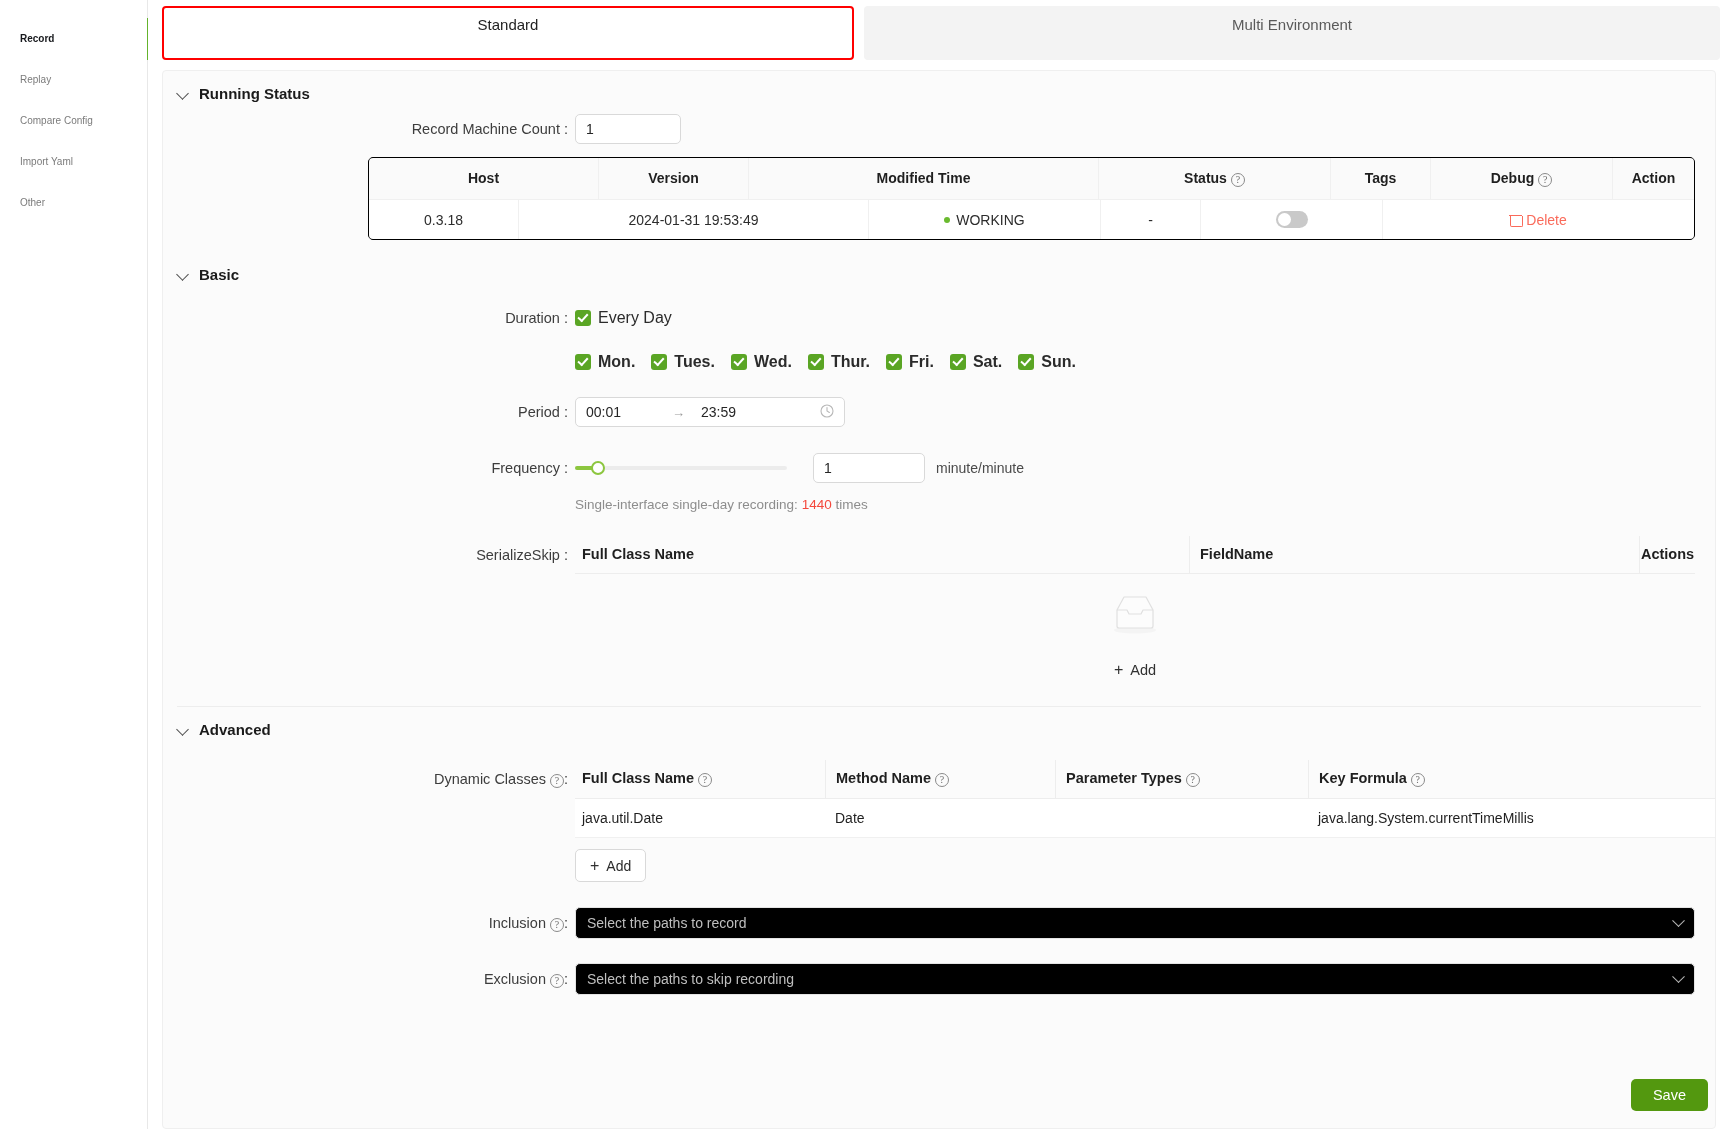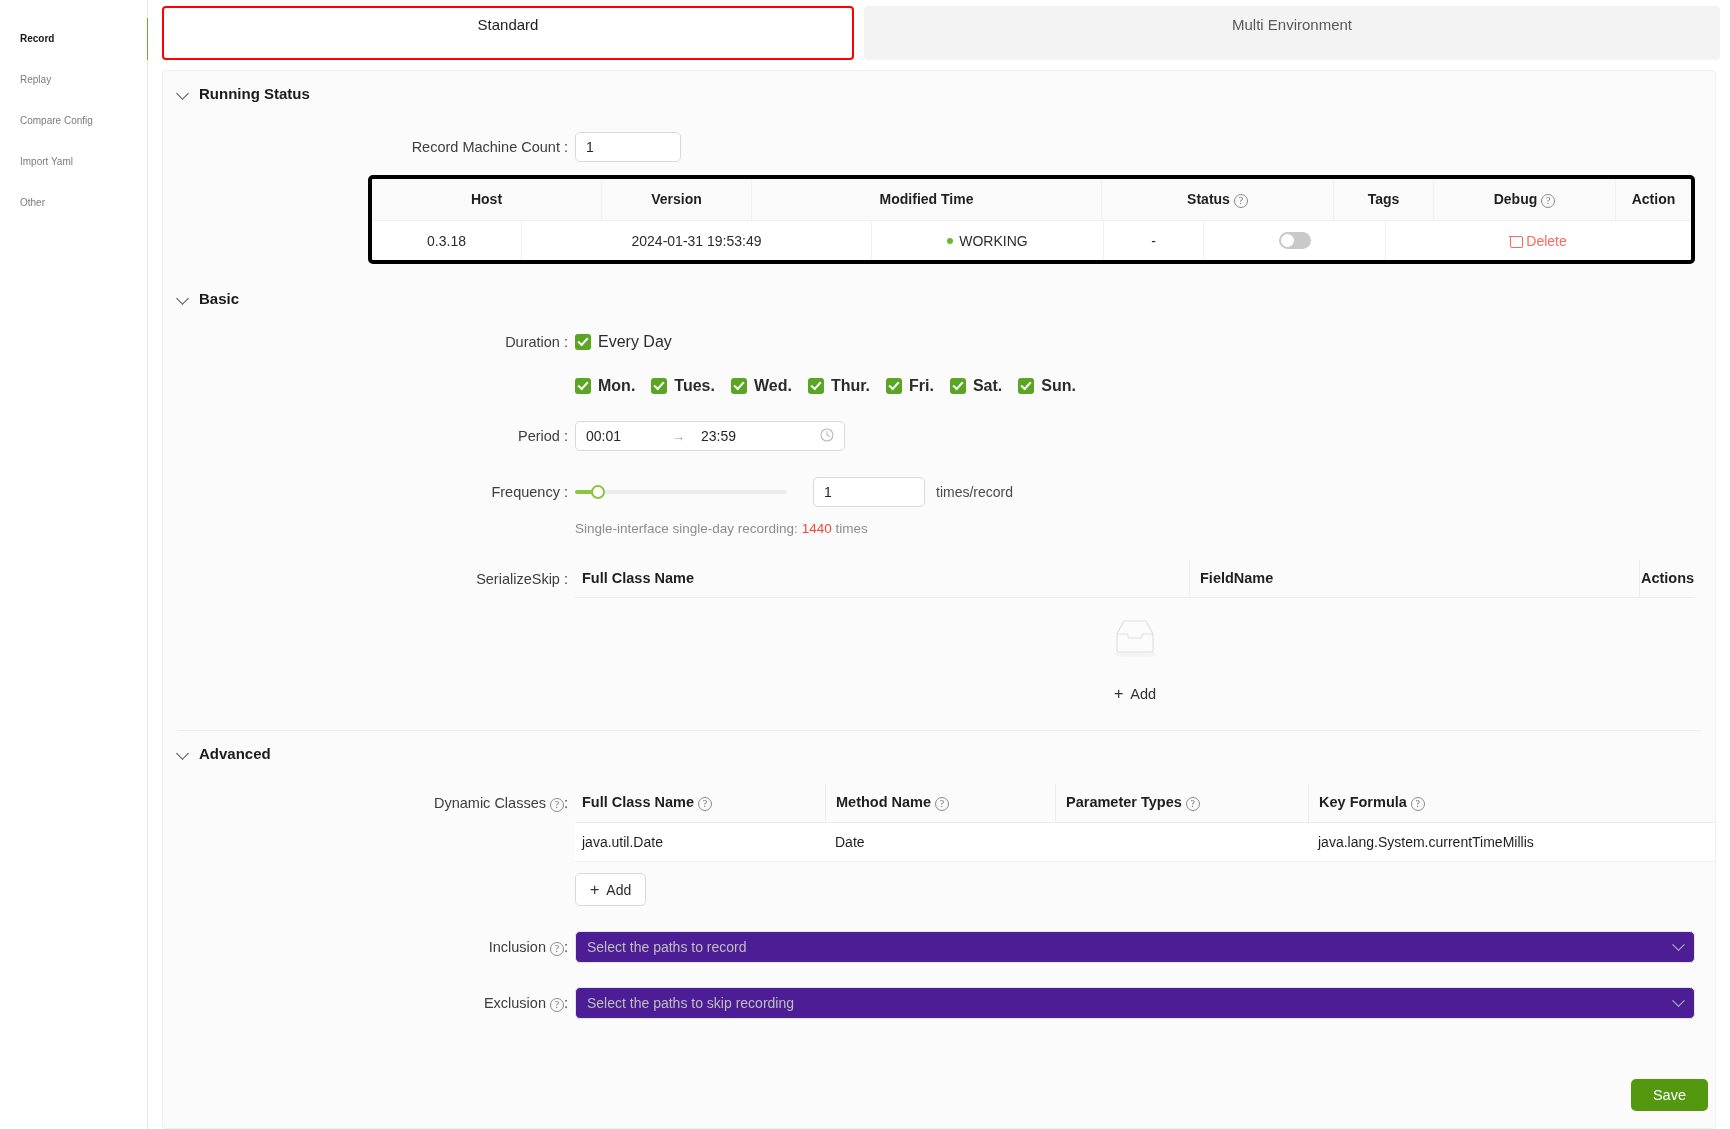--- a/index.html
+++ b/index.html
@@ -97,21 +97,21 @@
     content: "";
     position: absolute;
     left: 1px; top: 2px;
     width: 8px; height: 8px;
     border-right: 1.6px solid #4b4b4b;
     border-bottom: 1.6px solid #4b4b4b;
     transform: rotate(45deg);
   }
 
   
-  .row { display: flex; align-items: center; padding: 0 0 0 0; margin-top: 18px; }
+  .row { display: flex; align-items: center; padding: 0 0 0 0; }
   .label {
     text-align: right;
     font-size: 14.5px;
     color: #3d3d3d;
     padding-right: 7px;
     white-space: nowrap;
   }
   .label-w { width: 412px; flex: 0 0 412px; }
 
   .textbox {
@@ -119,21 +119,21 @@
     border: 1px solid #d9d9d9;
     border-radius: 5px;
     background: #fff;
     font-size: 14px;
     color: #262626;
     display: flex; align-items: center;
     padding: 0 10px;
   }
 
   
-  .tbl { border: 4px solid #000000; border-radius: 5px; background:#000000; overflow: hidden; }
+  .tbl { border: 1px solid #000000; border-radius: 5px; background:#000000; overflow: hidden; }
   .tbl-head { display: flex; background: #fafafa; }
   .tbl-head > div {
     font-size: 14px; font-weight: 700; color: #1f1f1f;
     text-align: center; padding: 12px 4px;
     border-right: 1px solid #f0f0f0;
   }
   .tbl-head > div:last-child { border-right: none; }
   .tbl-row { display: flex; background:#fff; border-top: 1px solid #f0f0f0; }
   .tbl-row > div {
     font-size: 14px; color: #2c2c2c;
@@ -219,21 +219,21 @@
   .add-link { display:flex; align-items:center; justify-content:center; gap:7px; font-size:14.5px; color:#313131; cursor:pointer; padding:10px 0 12px; }
   .plus { font-size:16px; line-height:1; color:#313131; }
 
   .add-btn {
     display:inline-flex; align-items:center; gap:7px;
     border:1px solid #d9d9d9; background:#fff; border-radius:5px;
     height:33px; padding:0 14px; font-size:14px; color:#2b2b2b; cursor:pointer;
   }
 
   .select-box {
-    height:32px; border:1px solid #e4e4e4; border-radius:5px; background:#4c1d95;
+    height:32px; border:1px solid #e4e4e4; border-radius:5px; background:#000000;
     display:flex; align-items:center; padding:0 11px;
     font-size:14px; color:#bfbfbf; cursor:pointer;
   }
   .caret {
     margin-left:auto; width:9px; height:9px;
     border-right:1.5px solid #b6b6b6; border-bottom:1.5px solid #b6b6b6;
     transform: rotate(45deg) translate(-2px,-2px);
   }
 
   .divider { height:1px; background:#ededed; margin:16px 14px 0 14px; }
@@ -397,21 +397,21 @@
       <div class="row" style="margin-top:26px;">
         <div class="label label-w">Frequency :</div>
         <span class="slider">
           <span class="track"></span>
             <span class="fill"></span>
             <span class="handle"></span>
         </span>
         <div class="textbox" style="width:112px; margin-left:26px;">
           <span>1</span>
         </div>
-        <span style="font-size:14px; color:#4a4a4a; margin-left:11px;">times/record</span>
+        <span style="font-size:14px; color:#4a4a4a; margin-left:11px;">minute/minute</span>
       </div>
 
       <div class="row" style="margin-top:14px;">
         <div class="label-w" style="flex:0 0 412px;"></div>
         <span class="hint">
           <span>Single-interface single-day recording:</span>
           <b>1440</b>
           <span>times</span>
         </span>
       </div>

